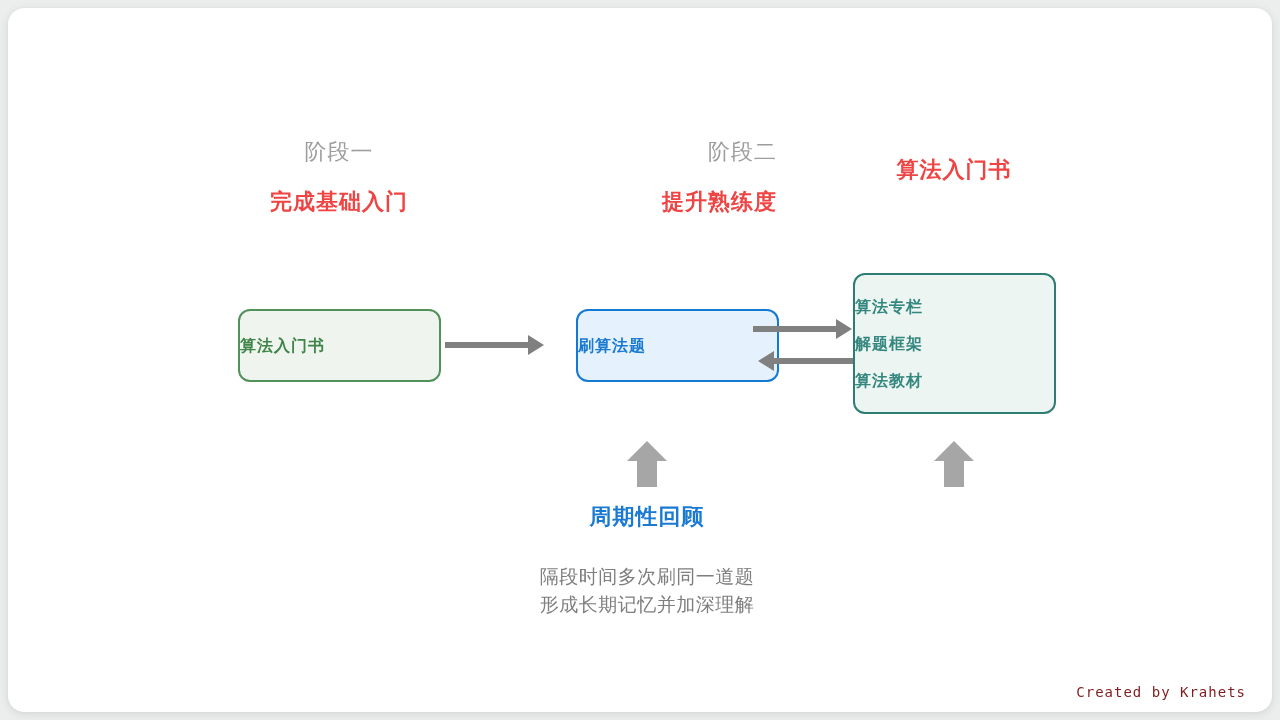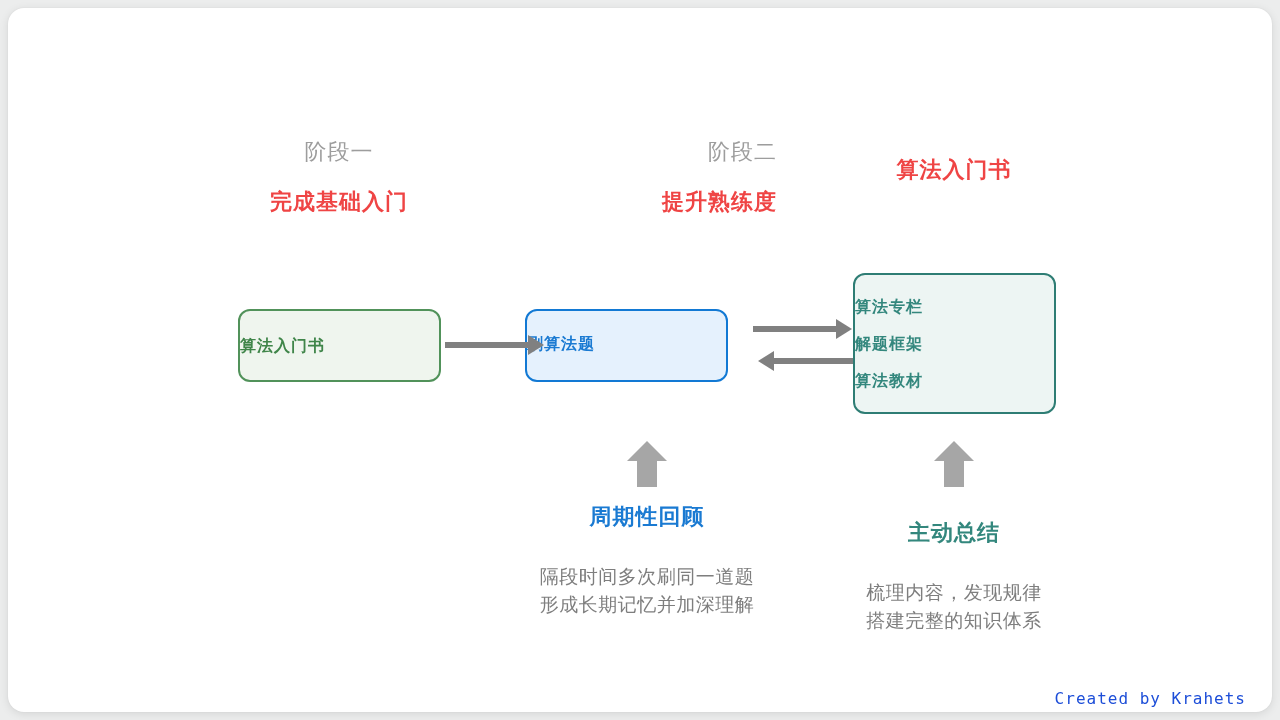--- a/index.html
+++ b/index.html
@@ -64,25 +64,24 @@
   }
   .node .line { line-height: 37px; white-space: nowrap; }
 
   .node-green {
     left: 230px; top: 301px; width: 203px; height: 73px;
     background: #eff5ee;
     border: 2px solid #51925a;
     color: #3f8549;
   }
   .node-blue {
-    left: 517px; top: 301px; width: 203px; height: 73px;
+    left: 568px; top: 301px; width: 203px; height: 73px;
     background: #e5f1fd;
     border: 2px solid #1279d4;
     color: #1a7ad2;
-    font-family: Liberation Mono, monospace;
   }
   .node-teal {
     left: 845px; top: 265px; width: 203px; height: 141px;
     background: #edf5f3;
     border: 2px solid #2e7d74;
     color: #33877d;
   }
 
   
   .conn {
@@ -123,24 +122,24 @@
     color: #7e7e7e;
     line-height: 28px;
     letter-spacing: 0.5px;
     white-space: nowrap;
   }
 
   
   #footer {
     position: absolute;
     right: 26px;
-    bottom: 4px;
+    bottom: 12px;
     font-family: "DejaVu Sans Mono", "Liberation Mono", monospace;
-    font-size: 16px;
-    color: #1d4ed8;
+    font-size: 14px;
+    color: #7f1d1d;
     letter-spacing: 1px;
   }
 </style>
 </head>
 <body>
 
 <div id="canvas">
 
   <div class="phase-head" style="left:201px; top:128px;">
     <div class="phase-sub">阶段一</div>
@@ -194,23 +193,16 @@
   </svg>
 
   <div class="annot" style="left:489px; top:494px;">
     <div class="annot-title blue">周期性回顾</div>
     <div class="annot-desc">
       <div>隔段时间多次刷同一道题</div>
       <div>形成长期记忆并加深理解</div>
     </div>
   </div>
 
-  <div class="annot" style="left:796px; top:510px;">
-    <div class="annot-title teal">主动总结</div>
-    <div class="annot-desc">
-      <div>梳理内容，发现规律</div>
-      <div>搭建完整的知识体系</div>
-    </div>
-  </div>
 
   <div id="footer">Created by Krahets</div>
 
 </div>
 
 </body></html>

